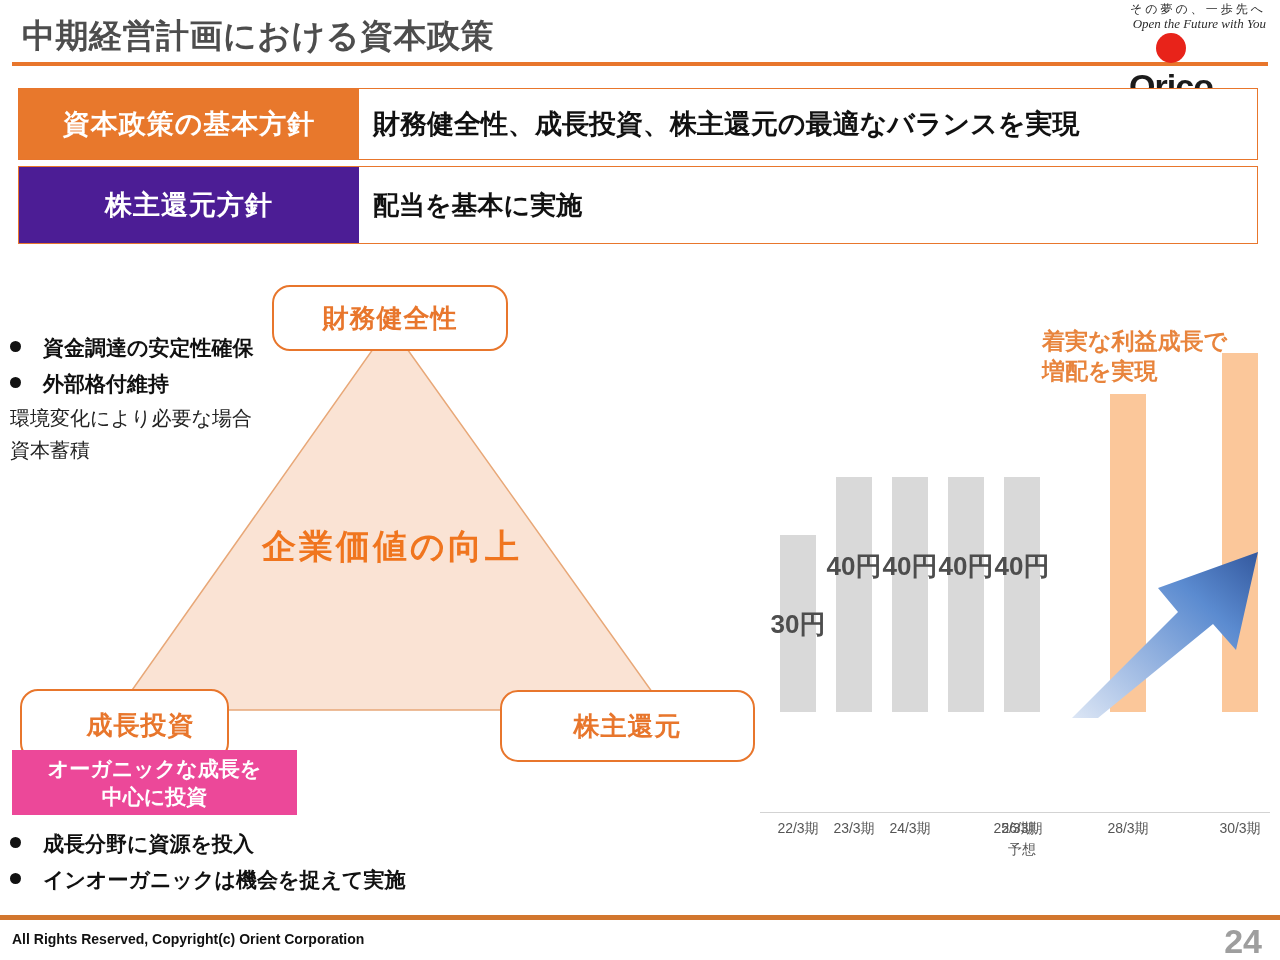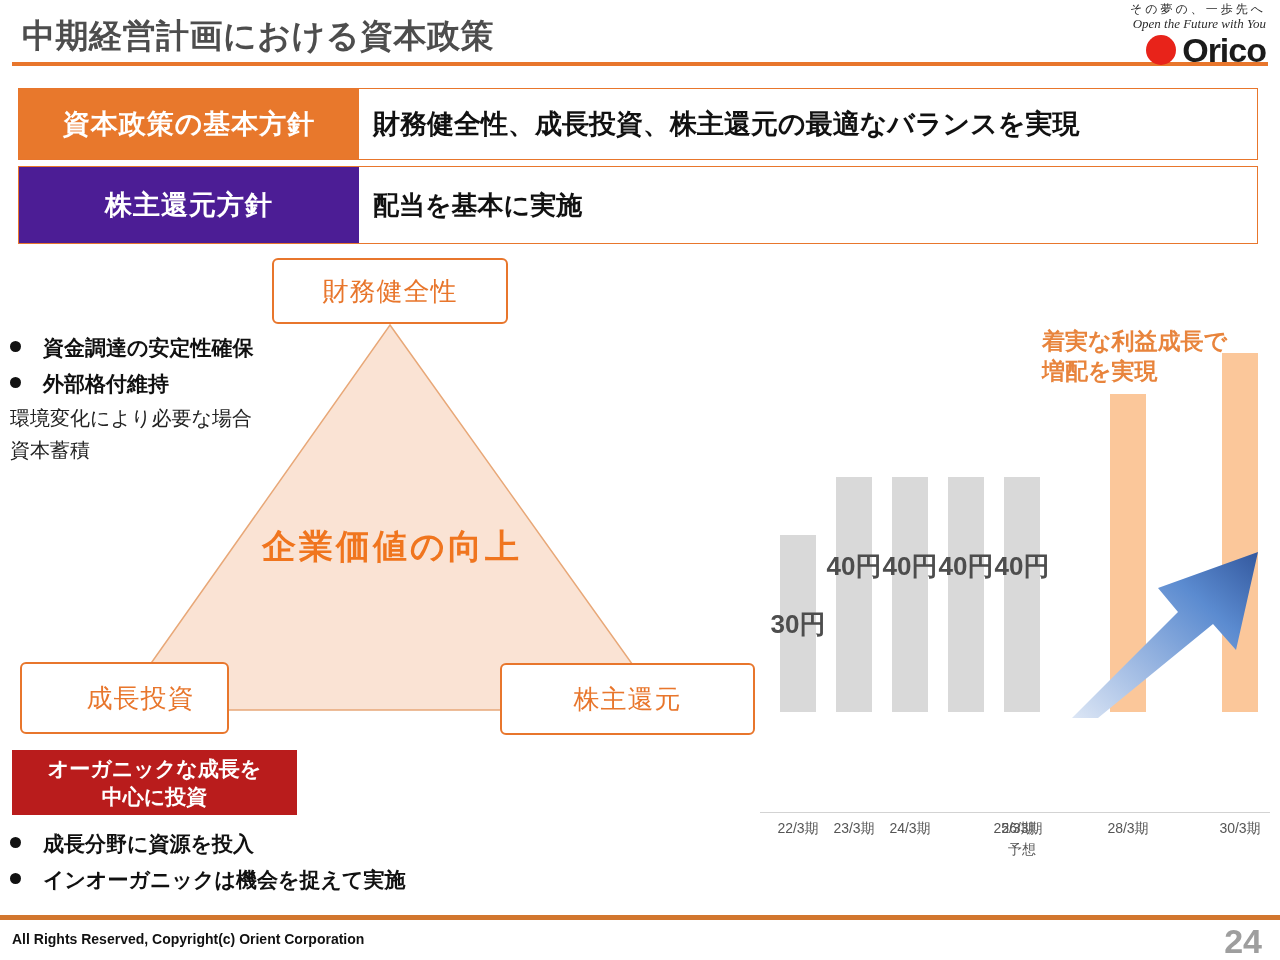--- a/index.html
+++ b/index.html
@@ -60,20 +60,21 @@
     color: #2b2b2b;
     line-height: 15px;
     white-space: nowrap;
   }
   #logo-mark-row {
     display: flex;
     align-items: center;
     justify-content: flex-end;
     gap: 6px;
     margin-top: 2px;
+    flex-direction: column;
   }
   #logo-dot {
     width: 30px;
     height: 30px;
     border-radius: 50%;
     background: #E8231A;
     flex: 0 0 auto;
   }
   #logo-word {
     font-size: 34px;
@@ -128,29 +129,30 @@
     left: 0;
     top: 260px;
     width: 760px;
     height: 470px;
   }
 
   .node-box {
     position: absolute;
     box-sizing: border-box;
     border: 2px solid #E8762C;
-    border-radius: 6px;
+    border-radius: 18px;
     background: #ffffff;
     display: flex;
     align-items: center;
     justify-content: center;
     color: #E8762C;
-    font-weight: normal;
+    font-weight: bold;
     font-size: 26px;
     letter-spacing: 1px;
+    margin-top: 27px;
   }
   #node-financial { left: 272px; top: 258px; width: 236px; height: 66px; }
   #node-growth    { left: 20px;  top: 662px; width: 209px; height: 72px; padding-left: 32px; }
   #node-return    { left: 500px; top: 663px; width: 255px; height: 72px; }
 
   #center-label {
     position: absolute;
     left: 118px;
     top: 524px;
     width: 548px;
@@ -192,21 +194,21 @@
     line-height: 32px;
     white-space: nowrap;
   }
 
   #organic-box {
     position: absolute;
     left: 12px;
     top: 750px;
     width: 285px;
     height: 65px;
-    background: #b91c1c;
+    background: #ec4899;
     color: #ffffff;
     font-weight: bold;
     font-size: 21px;
     line-height: 28px;
     display: flex;
     flex-direction: column;
     align-items: center;
     justify-content: center;
     text-align: center;
   }

